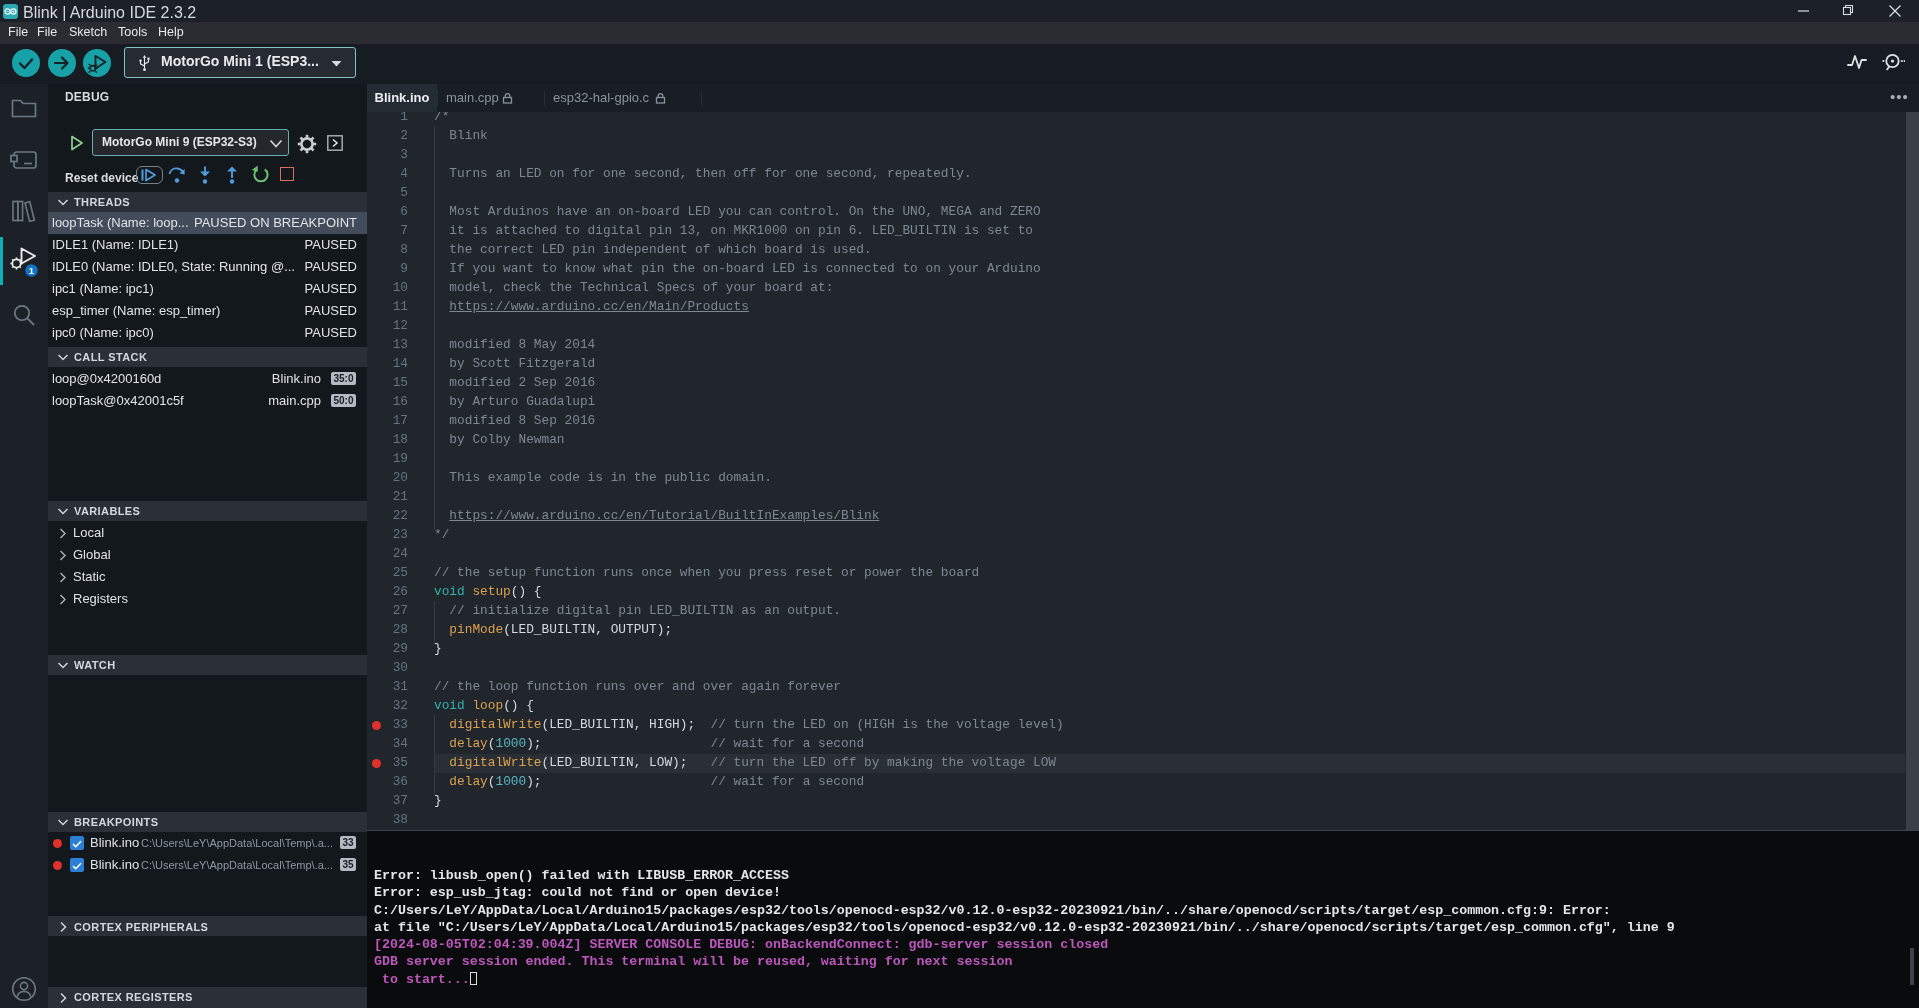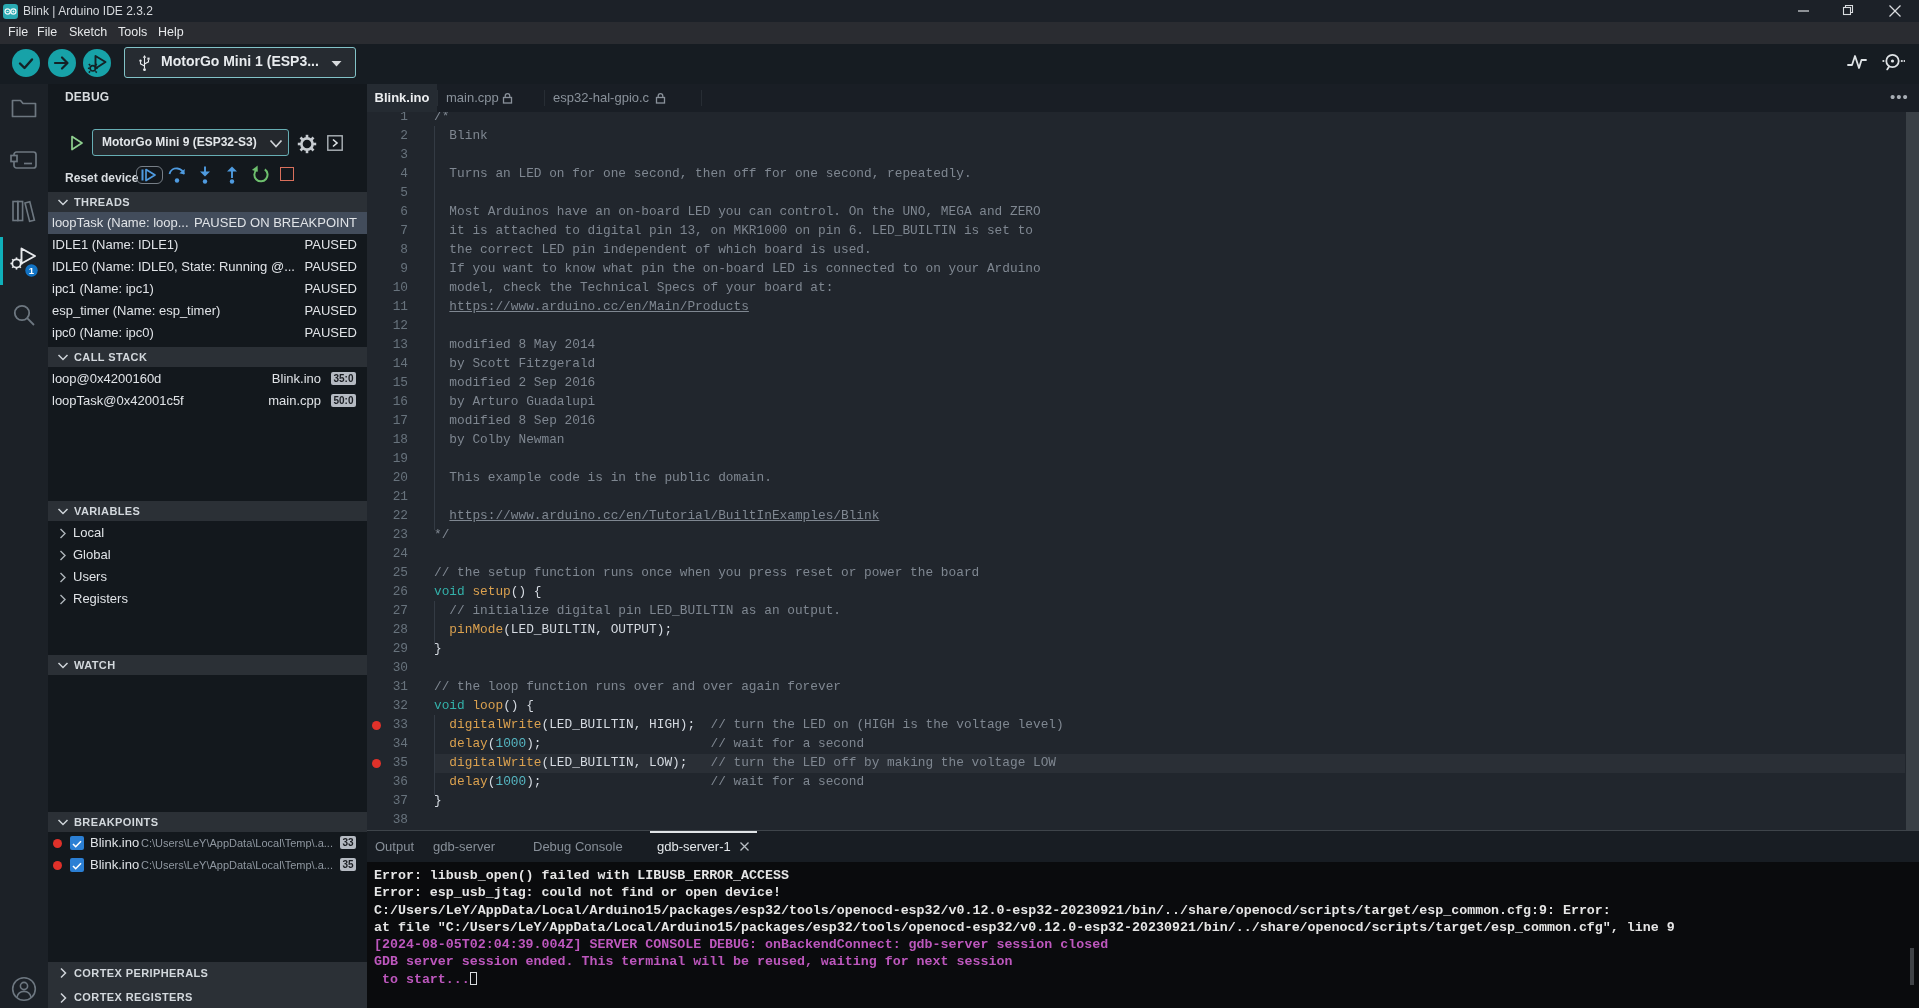--- a/index.html
+++ b/index.html
@@ -3,21 +3,21 @@
 <meta charset="utf-8">
 <style>
   * { margin:0; padding:0; box-sizing:border-box; }
   html,body { width:1919px; height:1008px; overflow:hidden; background:#1d2127; }
   body { font-family:"Liberation Sans", sans-serif; position:relative; }
   .abs { position:absolute; }
   svg { display:block; }
 
   
   #titlebar { left:0; top:0; width:1919px; height:22px; background:#1c2128; }
-  #title-txt { left:23px; top:4px; font-size:12px; color:#d6d9dd; }
+  #title-txt { left:23px; top:4px; font-size:16px; color:#d6d9dd; }
   #menubar { left:0; top:22px; width:1919px; height:22px; background:#2a2c31; }
   .menu-item { position:absolute; top:3px; font-size:12.5px; color:#e6e8ea; }
   #toolbar { left:0; top:44px; width:1919px; height:40px; background:#161c22; }
   .circ { position:absolute; top:5px; width:28px; height:28px; border-radius:50%; background:#17a2a8; }
   #boardsel { left:124px; top:3px; width:232px; height:31px; background:#262b31; border:1px solid #82c3c8; border-radius:3px; }
   #boardsel .txt { position:absolute; left:36px; top:5px; font-size:14px; font-weight:bold; color:#e8ebee; }
 
   
   #activitybar { left:0; top:84px; width:48px; height:924px; background:#1c2127; }
   #act-ind { left:0; top:237px; width:3px; height:48px; background:#0fb0ba; }
@@ -306,21 +306,21 @@
   <div class="srow" style="top:460px">
       <svg class="abs" style="left:11px;top:6px" width="8" height="11" viewBox="0 0 8 11">
         <path d="M 1.5 1 L 6 5.5 L 1.5 10" fill="none" stroke="#aeb4ba" stroke-width="1.4"></path>
       </svg>
       <span style="position:absolute;left:25px">Global</span>
     </div>
   <div class="srow" style="top:482px">
       <svg class="abs" style="left:11px;top:6px" width="8" height="11" viewBox="0 0 8 11">
         <path d="M 1.5 1 L 6 5.5 L 1.5 10" fill="none" stroke="#aeb4ba" stroke-width="1.4"></path>
       </svg>
-      <span style="position:absolute;left:25px">Users</span>
+      <span style="position:absolute;left:25px">Static</span>
     </div>
   <div class="srow" style="top:504px">
       <svg class="abs" style="left:11px;top:6px" width="8" height="11" viewBox="0 0 8 11">
         <path d="M 1.5 1 L 6 5.5 L 1.5 10" fill="none" stroke="#aeb4ba" stroke-width="1.4"></path>
       </svg>
       <span style="position:absolute;left:25px">Registers</span>
     </div>
 
   <div class="shead" style="top:571px">
       <svg class="abs" style="left:9px;top:6px" width="12" height="9" viewBox="0 0 12 9">
@@ -349,21 +349,21 @@
     <span style="position:absolute;left:5px;top:6.5px;width:9px;height:9px;border-radius:50%;background:#e0312a"></span>
     <span style="position:absolute;left:22px;top:4px;width:14px;height:14px;background:#2b7fd4;border-radius:2px"></span>
     <svg class="abs" style="left:24px;top:7.5px" width="10" height="8" viewBox="0 0 10 8">
         <path d="M 1 4 L 3.7 6.7 L 9 1.3" fill="none" stroke="#fff" stroke-width="1.6"></path>
       </svg>
     <span style="position:absolute;left:42px">Blink.ino</span>
     <span style="position:absolute;left:93px;font-size:11px;color:#8f97a0">C:\Users\LeY\AppData\Local\Temp\.a...</span>
     <span class="badge" style="right:11px">35</span>
   </div>
 
-  <div class="shead" style="top:878px;height:36px;line-height:22px">
+  <div class="shead" style="top:832px;height:20px;line-height:22px">
       <svg class="abs" style="left:11px;top:5px" width="9" height="12" viewBox="0 0 9 12">
         <path d="M 2 1.5 L 6.5 6 L 2 10.5" fill="none" stroke="#cfd4d9" stroke-width="1.5"></path>
       </svg>
       <span class="lbl">CORTEX PERIPHERALS</span>
     </div>
   <div class="shead" style="top:903px;height:28px;line-height:21px">
       <svg class="abs" style="left:11px;top:5px" width="9" height="12" viewBox="0 0 9 12">
         <path d="M 2 1.5 L 6.5 6 L 2 10.5" fill="none" stroke="#cfd4d9" stroke-width="1.5"></path>
       </svg>
       <span class="lbl">CORTEX REGISTERS</span>
@@ -469,30 +469,20 @@
   <span class="fn">delay</span>(<span class="nb">1000</span>);                      <span class="cm">// wait for a second</span>
   <span class="fn">digitalWrite</span>(LED_BUILTIN, LOW);   <span class="cm">// turn the LED off by making the voltage LOW</span>
   <span class="fn">delay</span>(<span class="nb">1000</span>);                      <span class="cm">// wait for a second</span>
 }
 </div>
 </div>
 <div class="abs" id="scrollcol"></div>
 <div class="abs" id="ed-sash"></div>
 
 <div class="abs" id="panel">
-  <div id="paneltabs">
-    <div class="ptab" style="left:8px">Output</div>
-    <div class="ptab" style="left:66px">gdb-server</div>
-    <div class="ptab" style="left:166px">Debug Console</div>
-    <div class="ptab" style="left:290px;color:#e3e7ea">gdb-server-1</div>
-    <svg class="abs" style="left:372px;top:10px" width="11" height="11" viewBox="0 0 11 11">
-        <path d="M 1.5 1.5 L 9.5 9.5 M 9.5 1.5 L 1.5 9.5" stroke="#b9bfc5" stroke-width="1.3"></path>
-      </svg>
-    <div class="abs" style="left:283px;top:0;width:107px;height:1.5px;background:#e0e4e7"></div>
-  </div>
   <div id="pterm">Error: libusb_open() failed with LIBUSB_ERROR_ACCESS
 Error: esp_usb_jtag: could not find or open device!
 C:/Users/LeY/AppData/Local/Arduino15/packages/esp32/tools/openocd-esp32/v0.12.0-esp32-20230921/bin/../share/openocd/scripts/target/esp_common.cfg:9: Error:
 at file "C:/Users/LeY/AppData/Local/Arduino15/packages/esp32/tools/openocd-esp32/v0.12.0-esp32-20230921/bin/../share/openocd/scripts/target/esp_common.cfg", line 9
 <span class="mag">[2024-08-05T02:04:39.004Z] SERVER CONSOLE DEBUG: onBackendConnect: gdb-server session closed
 GDB server session ended. This terminal will be reused, waiting for next session
  to start...</span><span style="display:inline-block;width:7px;height:13px;border:1px solid #d9dcdf;vertical-align:-2px"></span></div>
   <div class="abs" style="left:1543px;top:117px;width:4px;height:37px;background:#3f4246"></div>
 </div>
 

